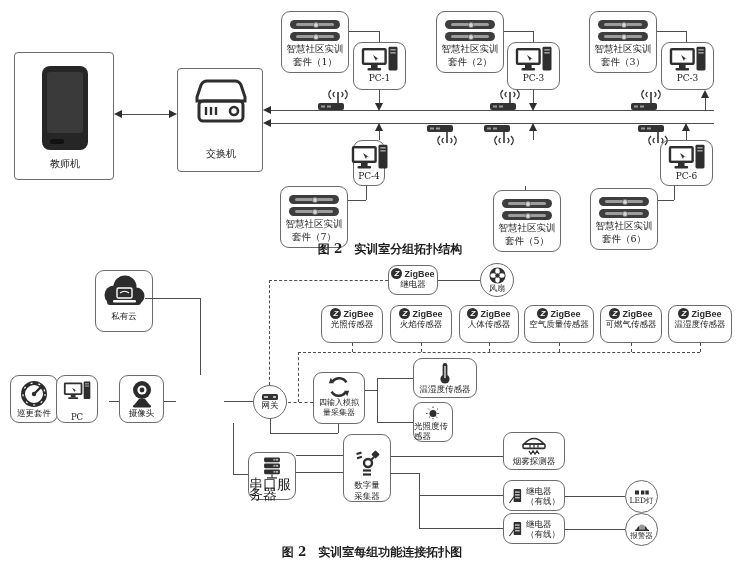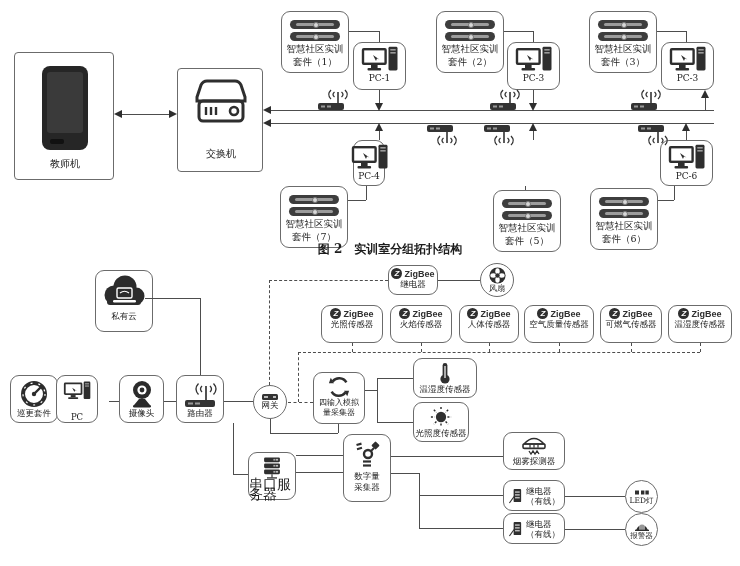--- a/index.html
+++ b/index.html
@@ -310,33 +310,20 @@
     <svg width="26" height="28" viewBox="0 0 26 28">
       <circle cx="13" cy="10" r="9" fill="#2b2b2b"></circle>
         <circle cx="13" cy="10" r="4.6" fill="#fff"></circle>
         <circle cx="13" cy="10" r="2.4" fill="#2b2b2b"></circle>
       <path d="M10,19 q-4,5 -5,6 h16 q-1,-1 -5,-6" fill="#2b2b2b"></path>
       <rect x="4" y="25" width="18" height="2.4" rx="1.2" fill="#2b2b2b"></rect>
     </svg>
     <div class="ilbl">摄像头</div>
   </div>
   <div class="hline" style="left:164px;top:401px;width:12px;"></div>
-  <div class="box ibox" style="left:176px;top:375px;width:48px;height:48px;padding-top:2px;">
-    <svg width="40" height="30" viewBox="0 0 40 30">
-      <rect x="5" y="22" width="30" height="7" rx="2" fill="#333"></rect>
-        <rect x="8" y="24.5" width="5" height="2" fill="#999"></rect>
-        <rect x="15" y="24.5" width="5" height="2" fill="#999"></rect>
-      <line x1="26" y1="22" x2="26" y2="8" stroke="#333" stroke-width="1.7"></line>
-      <path d="M22,14 Q19,11 22,8" fill="none" stroke="#333" stroke-width="1.3"></path>
-        <path d="M18.5,16.5 Q13.5,11 18.5,5.5" fill="none" stroke="#333" stroke-width="1.3"></path>
-      <path d="M30,14 Q33,11 30,8" fill="none" stroke="#333" stroke-width="1.3"></path>
-        <path d="M33.5,16.5 Q38.5,11 33.5,5.5" fill="none" stroke="#333" stroke-width="1.3"></path>
-    </svg>
-    <div class="ilbl">路由器</div>
-  </div>
   <div class="hline" style="left:224px;top:401px;width:29px;"></div>
 
   <div class="circlebox" style="left:253px;top:385px;width:34px;height:34px;">
     <div style="width:16px;height:6px;background:#333;border-radius:1.5px;position:relative;">
       <span style="position:absolute;left:2px;top:2px;width:4px;height:2px;background:#bbb;"></span>
       <span style="position:absolute;right:2px;top:2px;width:3px;height:2px;background:#bbb;"></span>
     </div>
     <div style="font-size:8.5px;line-height:10px;">网关</div>
   </div>
 
@@ -436,21 +423,21 @@
   <div class="hline" style="left:377px;top:422px;width:36px;"></div>
 
   <div class="box ibox" style="left:413px;top:358px;width:64px;height:40px;padding-top:3px;">
     <svg width="12" height="22" viewBox="0 0 12 22">
       <rect x="3.6" y="1" width="4.8" height="14" rx="2.4" fill="#2f2f2f"></rect>
       <circle cx="6" cy="17" r="4.6" fill="#2f2f2f"></circle>
       <line x1="6" y1="4" x2="6" y2="16" stroke="#fff" stroke-width="1.2"></line>
     </svg>
     <div class="ilbl">温湿度传感器</div>
   </div>
-  <div class="box ibox" style="left:413px;top:402px;width:56px;height:40px;padding-top:3px;">
+  <div class="box ibox" style="left:413px;top:402px;width:40px;height:40px;padding-top:3px;">
     <svg width="22" height="22" viewBox="0 0 24 24">
       <circle cx="12" cy="12" r="5.6" fill="#2f2f2f"></circle>
       <g stroke="#2f2f2f" stroke-width="1.6" stroke-dasharray="2.2 1.6">
         <line x1="12" y1="1" x2="12" y2="5"></line>
           <line x1="12" y1="19" x2="12" y2="23"></line>
         <line x1="1" y1="12" x2="5" y2="12"></line>
           <line x1="19" y1="12" x2="23" y2="12"></line>
         <line x1="4.2" y1="4.2" x2="7" y2="7"></line>
           <line x1="17" y1="17" x2="19.8" y2="19.8"></line>
         <line x1="19.8" y1="4.2" x2="17" y2="7"></line>
@@ -476,21 +463,21 @@
           <rect x="20" y="12.4" width="3.5" height="2.4"></rect>
           <rect x="17" y="20.8" width="2" height="2.4"></rect>
           <rect x="20" y="20.8" width="3.5" height="2.4"></rect>
         </g>
       <line x1="15" y1="25.4" x2="15" y2="30" stroke="#2f2f2f" stroke-width="1.6"></line>
       <line x1="8" y1="30.5" x2="22" y2="30.5" stroke="#2f2f2f" stroke-width="1.8"></line>
     </svg>
     <div style="font-size:14px;line-height:10px;">串口服务器</div>
   </div>
 
-  <div class="box ibox" style="left:343px;top:434px;width:48px;height:68px;padding-top:6px;">
+  <div class="box ibox" style="left:343px;top:434px;width:48px;height:68px;padding-top:15px;">
     <svg width="26" height="26" viewBox="0 0 26 26">
       <circle cx="14" cy="13" r="4" fill="none" stroke="#2f2f2f" stroke-width="2.4"></circle>
       <rect x="18.5" y="1.5" width="6" height="6" rx="1" transform="rotate(45 21.5 4.5)" fill="#2f2f2f"></rect>
       <line x1="16.5" y1="10.5" x2="20" y2="7" stroke="#2f2f2f" stroke-width="2"></line>
       <line x1="2.5" y1="4" x2="7.5" y2="2.6" stroke="#2f2f2f" stroke-width="2.2"></line>
       <line x1="3" y1="8.2" x2="8" y2="6.8" stroke="#2f2f2f" stroke-width="2.2"></line>
       <line x1="9" y1="20.5" x2="17" y2="20.5" stroke="#2f2f2f" stroke-width="2.2"></line>
       <line x1="9" y1="24.5" x2="17" y2="24.5" stroke="#2f2f2f" stroke-width="2.2"></line>
     </svg>
     <div style="font-size:8.5px;line-height:10.5px;margin-top:4px;">数字量</div>
@@ -573,14 +560,15 @@
         <g stroke="#fff" stroke-width="1">
           <line x1="6" y1="4" x2="6" y2="10"></line>
           <line x1="8" y1="3" x2="8" y2="10"></line>
           <line x1="10" y1="4" x2="10" y2="10"></line>
         </g>
         <line x1="1" y1="10.4" x2="15" y2="10.4" stroke="#2f2f2f" stroke-width="1.4"></line>
       </svg>
     <div style="font-size:7.5px;line-height:9px;">报警器</div>
   </div>
 
+  <div class="cap" style="left:250px;top:544px;width:244px;">图 2　实训室每组功能连接拓扑图</div>
 
 </div>
 
 </body></html>

